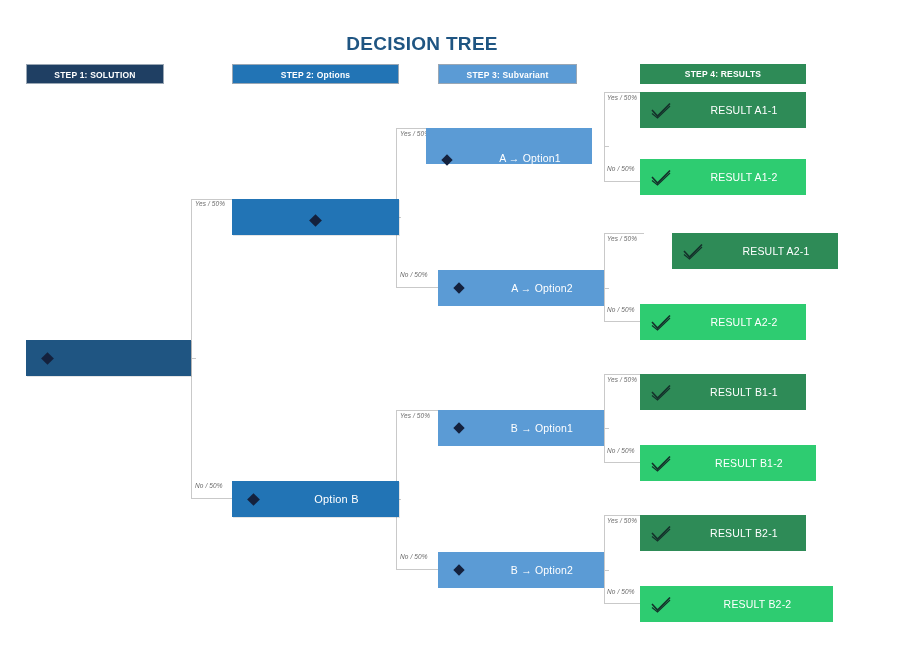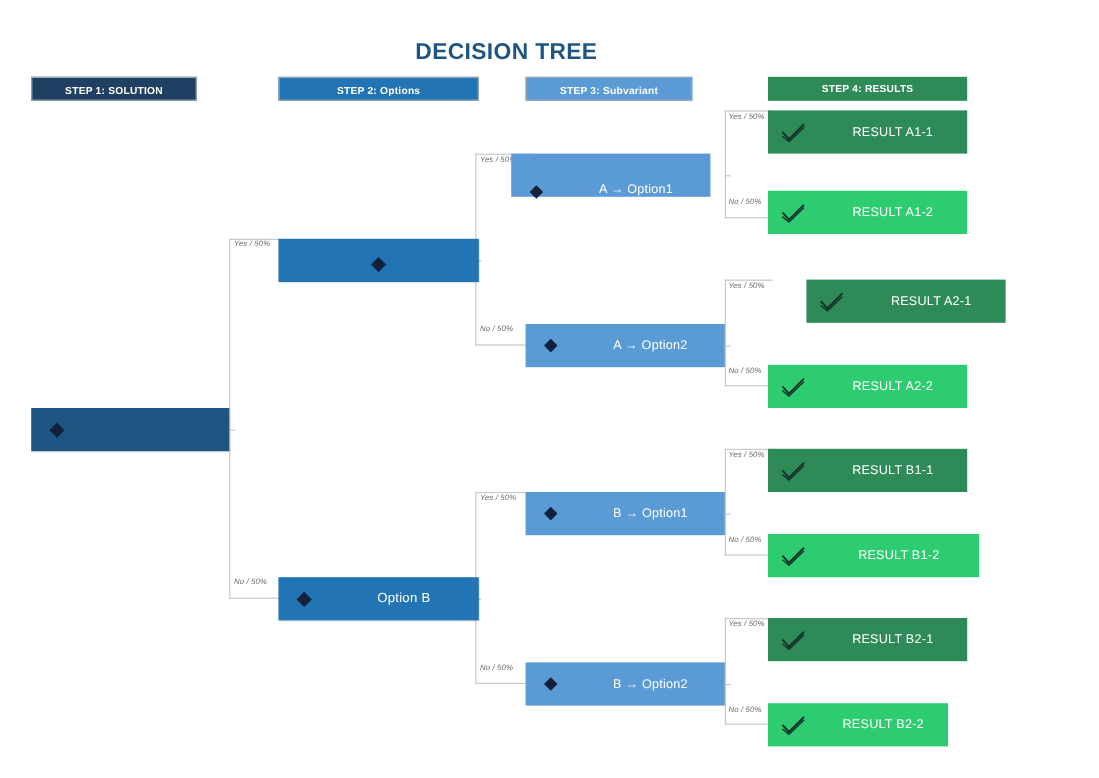--- a/index.html
+++ b/index.html
@@ -282,21 +282,21 @@
 <div class="node result-yes" style="left:640px; top:515px; width:166px;">
   <span class="node-icon">
     <svg class="check-icon" width="22" height="18" viewBox="0 0 22 18">
         <path d="M2 9 L7.5 15 L20 2.5" fill="none" stroke="#14302a" stroke-width="1.6"></path>
         <path d="M2 12.5 L7.5 17 L20 5" fill="none" stroke="#14302a" stroke-width="1.2"></path>
       </svg>
   </span>
   <span class="node-label">RESULT B2-1</span>
 </div>
 
-<div class="node result-no" style="left:640px; top:586px; width:150px;">
+<div class="node result-no" style="left:640px; top:586px; width:193px;">
   <span class="node-icon">
     <svg class="check-icon" width="22" height="18" viewBox="0 0 22 18">
         <path d="M2 9 L7.5 15 L20 2.5" fill="none" stroke="#14302a" stroke-width="1.6"></path>
         <path d="M2 12.5 L7.5 17 L20 5" fill="none" stroke="#14302a" stroke-width="1.2"></path>
       </svg>
   </span>
   <span class="node-label">RESULT B2-2</span>
 </div>
 
 </body></html>

